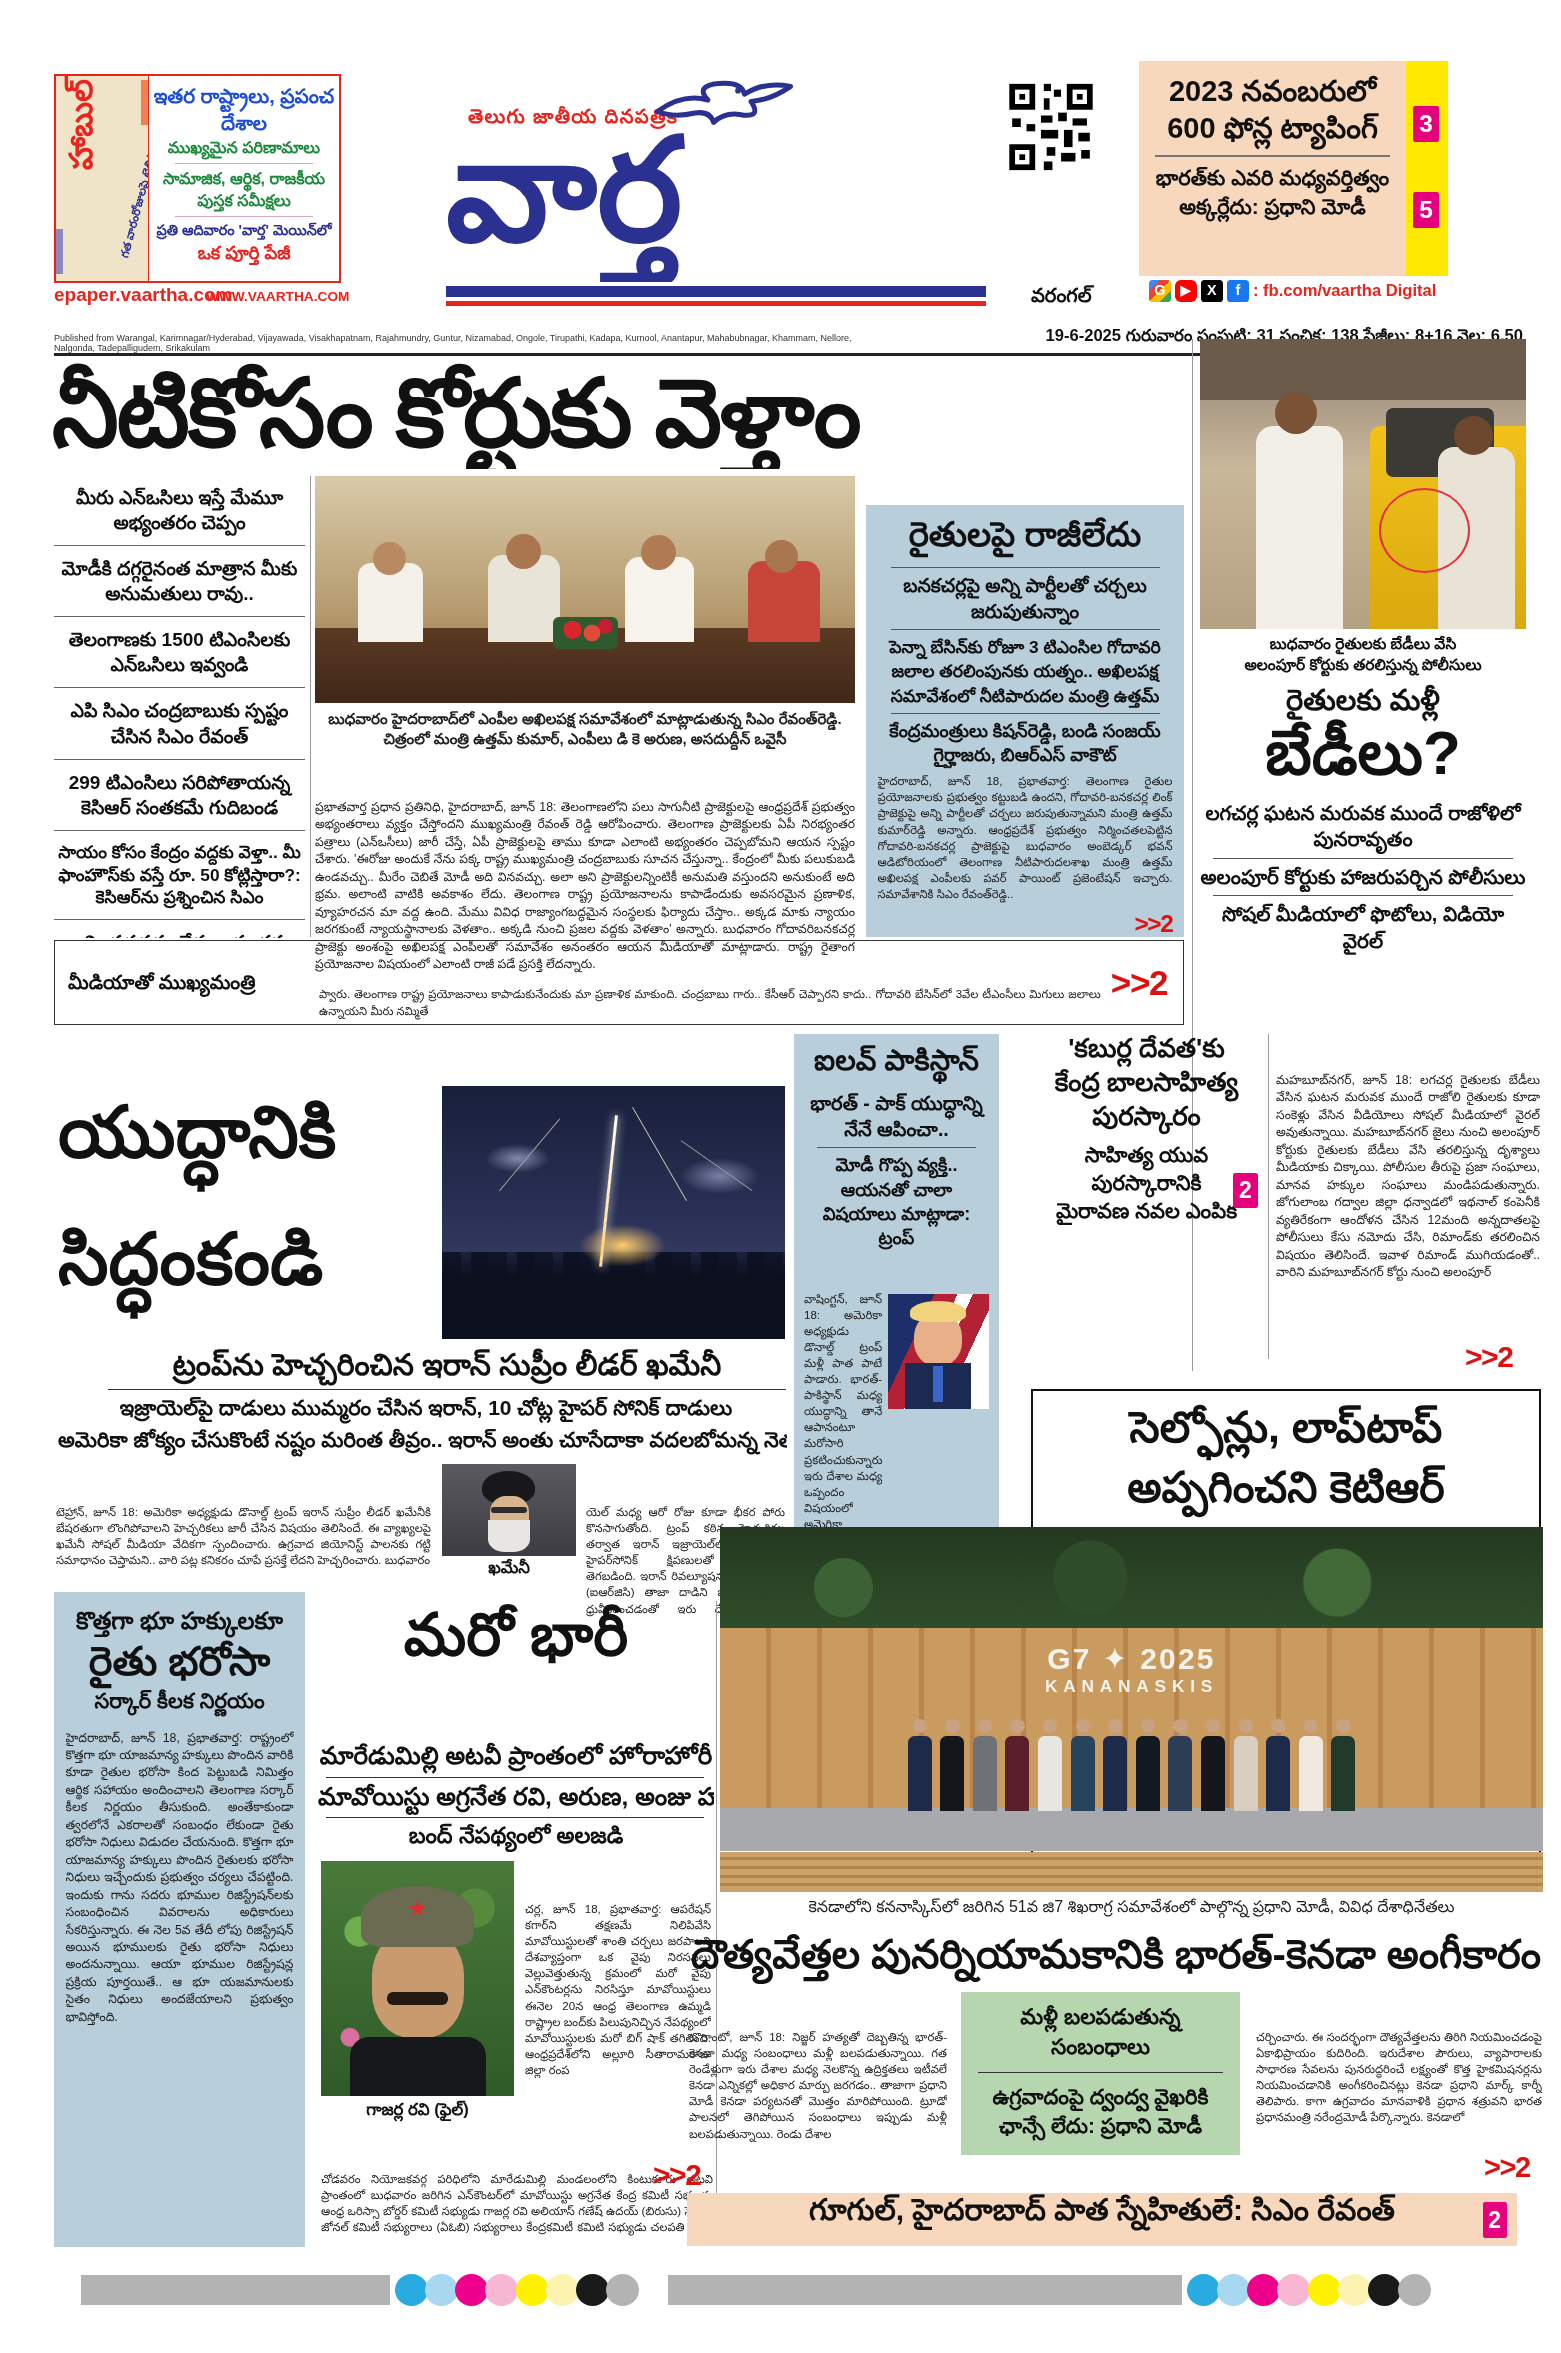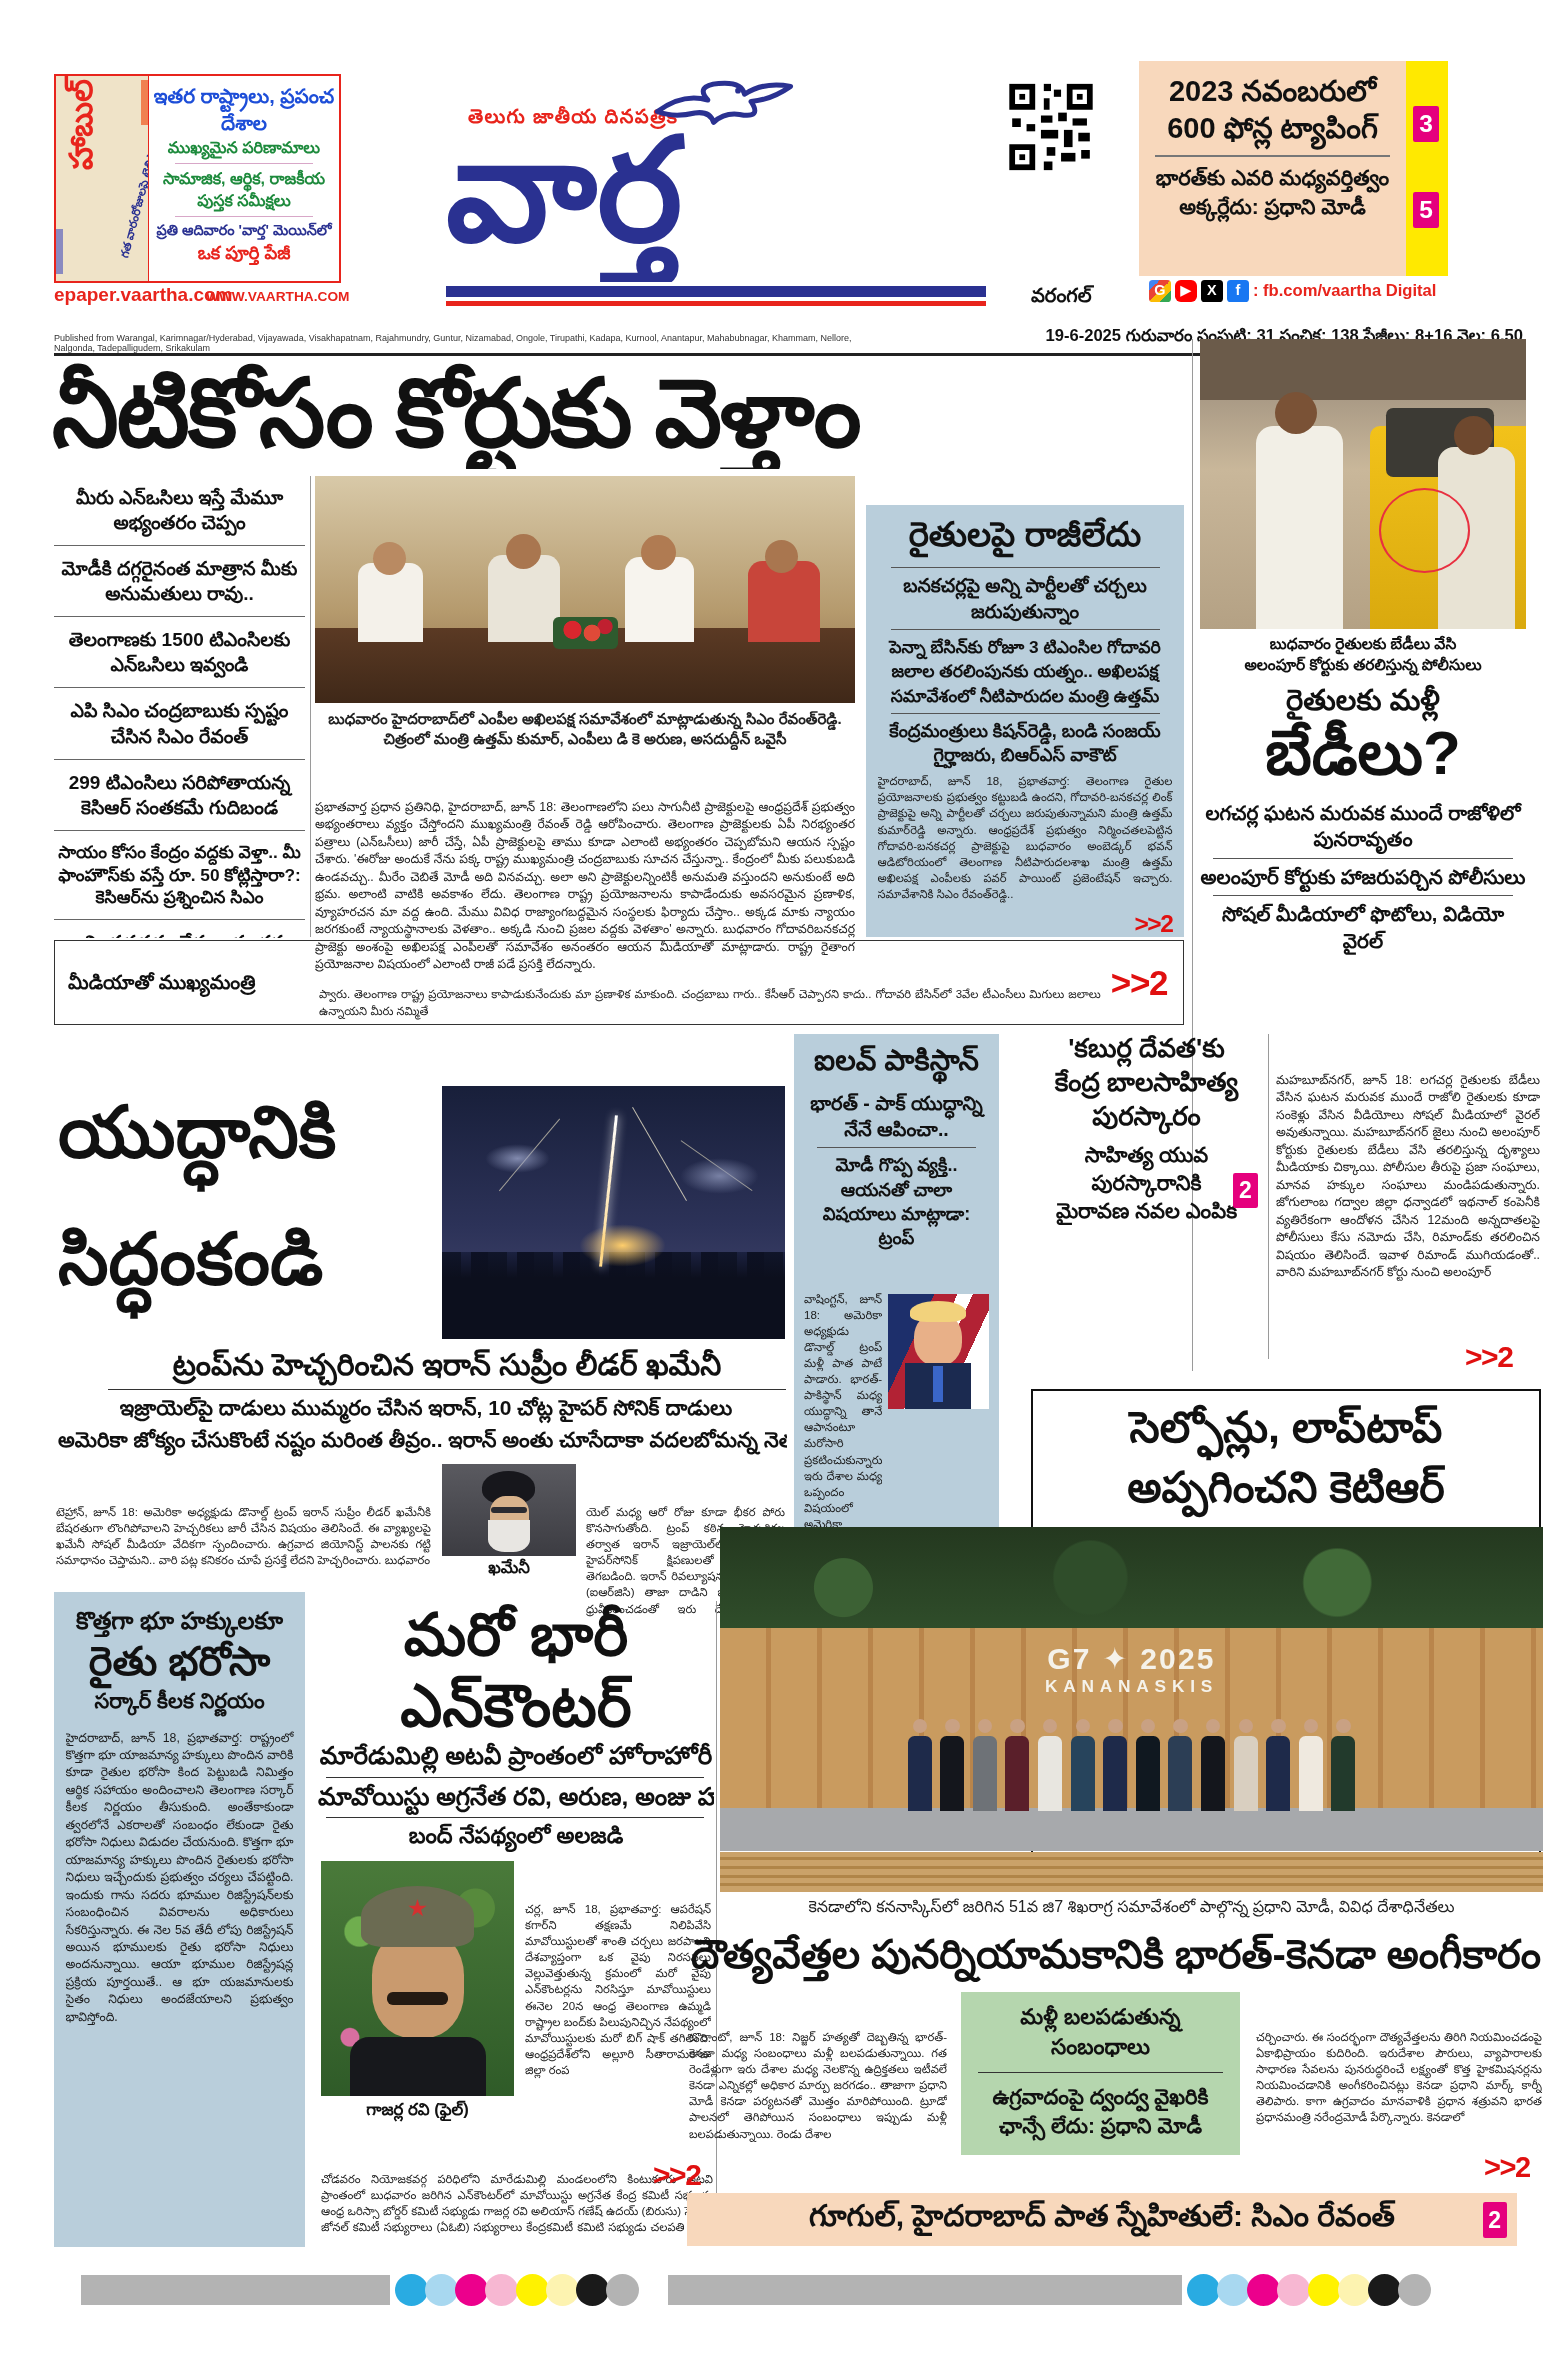--- a/index.html
+++ b/index.html
@@ -289,21 +289,20 @@
   </div>
 
   <div class="abs bluebox clip" style="left:54px;top:1592px;width:251px;height:655px;padding:13px 11.5px;box-sizing:border-box;">
     <div class="x ctr" style="font-size:24px;line-height:1.3;">కొత్తగా భూ హక్కులకూ</div>
     <div class="x ctr" style="font-size:40px;line-height:1.25;">రైతు భరోసా</div>
     <div class="b ctr" style="font-size:21px;margin-top:2.9px;">సర్కార్ కీలక నిర్ణయం</div>
     <div class="clip body-text just" style="height:476px;margin-top:11.5px;">హైదరాబాద్, జూన్ 18, ప్రభాతవార్త: రాష్ట్రంలో కొత్తగా భూ యాజమాన్య హక్కులు పొందిన వారికి కూడా రైతుల భరోసా కింద పెట్టుబడి నిమిత్తం ఆర్థిక సహాయం అందించాలని తెలంగాణ సర్కార్ కీలక నిర్ణయం తీసుకుంది. అంతేకాకుండా త్వరలోనే ఎకరాలతో సంబంధం లేకుండా రైతు భరోసా నిధులు విడుదల చేయనుంది. కొత్తగా భూ యాజమాన్య హక్కులు పొందిన రైతులకు భరోసా నిధులు ఇచ్చేందుకు ప్రభుత్వం చర్యలు చేపట్టింది. ఇందుకు గాను సదరు భూముల రిజిస్ట్రేషన్‌లకు సంబంధించిన వివరాలను అధికారులు సేకరిస్తున్నారు. ఈ నెల 5వ తేదీ లోపు రిజిస్ట్రేషన్ అయిన భూములకు రైతు భరోసా నిధులు అందనున్నాయి. ఆయా భూముల రిజిస్ట్రేషన్ల ప్రక్రియ పూర్తయితే.. ఆ భూ యజమానులకు సైతం నిధులు అందజేయాలని ప్రభుత్వం భావిస్తోంది.</div>
   </div>
 
   <div class="abs x ctr nw clip" style="left:318px;top:1601px;width:396px;font-size:59px;">మరో భారీ</div>
-  <div class="abs x ctr nw clip" style="left:318px;top:1672px;width:396px;font-size:59px;">ఎన్‌కౌంటర్</div>
   <div class="abs x ctr nw clip" style="left:318px;top:1742px;width:396px;font-size:24.5px;">మారేడుమిల్లి అటవీ ప్రాంతంలో హోరాహోరీ</div>
   <div class="abs" style="left:326px;top:1777px;width:378px;border-top:1.4px solid #333;"></div>
   <div class="abs x ctr nw clip" style="left:318px;top:1783px;width:396px;font-size:24.5px;">మావోయిస్టు అగ్రనేత రవి, అరుణ, అంజు హతం</div>
   <div class="abs" style="left:326px;top:1817px;width:378px;border-top:1.4px solid #333;"></div>
   <div class="abs b ctr nw clip" style="left:318px;top:1823px;width:396px;font-size:22.4px;">బంద్ నేపథ్యంలో అలజడి</div>
 
   <div class="abs clip" style="left:321px;top:1861px;width:193px;height:235px;background:radial-gradient(circle at 20% 30%,#6fae4e 14.4px,transparent 16px),radial-gradient(circle at 80% 20%,#578a3c 19px,transparent 20px),radial-gradient(circle at 15% 75%,#d86fa0 8.7px,transparent 10px),linear-gradient(#4a7a3a,#2f5b28);">
     <div class="abs" style="left:51px;top:69px;width:92px;height:108px;background:#c99a6e;border-radius:42%;"></div>
     <div class="abs" style="left:40px;top:24.5px;width:113px;height:61px;background:#6b6b52;border-radius:50% 50% 20% 20%;"></div>
     <div class="abs" style="left:87px;top:38px;width:19px;height:19px;background:#d43030;clip-path:polygon(50% 0,61% 35%,98% 35%,68% 57%,79% 91%,50% 70%,21% 91%,32% 57%,2% 35%,39% 35%);"></div>
@@ -350,21 +349,21 @@
   <div class="abs clip sm-text just" style="left:689px;top:1989px;width:258px;height:192px;">టొరాంటో, జూన్ 18: నిజ్జర్ హత్యతో దెబ్బతిన్న భారత్-కెనడా మధ్య సంబంధాలు మళ్లీ బలపడుతున్నాయి. గత రెండేళ్లుగా ఇరు దేశాల మధ్య నెలకొన్న ఉద్రిక్తతలు ఇటీవలే కెనడా ఎన్నికల్లో అధికార మార్పు జరగడం.. తాజాగా ప్రధాని మోడీ కెనడా పర్యటనతో మొత్తం మారిపోయింది. ట్రూడో పాలనలో తెగిపోయిన సంబంధాలు ఇప్పుడు మళ్లీ బలపడుతున్నాయి. రెండు దేశాల</div>
   <div class="abs greenbox clip ctr" style="left:961px;top:1992px;width:279px;height:163px;padding:11.5px 10px;box-sizing:border-box;">
     <div class="x" style="font-size:21.7px;">మళ్లీ బలపడుతున్న సంబంధాలు</div>
     <hr style="border:none;border-top:1.4px solid #333;margin:8.7px 7.2px;">
     <div class="x" style="font-size:21px;line-height:1.4;">ఉగ్రవాదంపై ద్వంద్వ వైఖరికి ఛాన్సే లేదు: ప్రధాని మోడీ</div>
   </div>
   <div class="abs clip sm-text just" style="left:961px;top:2161px;width:279px;height:21.7px;">ప్రధానమంత్రి నరేంద్రమోడీ వెళ్లిన విషయం తెలిసిందే.</div>
   <div class="abs clip sm-text just" style="left:1256px;top:1989px;width:286px;height:192px;">చర్చించారు. ఈ సందర్భంగా దౌత్యవేత్తలను తిరిగి నియమించడంపై ఏకాభిప్రాయం కుదిరింది. ఇరుదేశాల పౌరులు, వ్యాపారాలకు సాధారణ సేవలను పునరుద్ధరించే లక్ష్యంతో కొత్త హైకమిషనర్లను నియమించడానికి అంగీకరించినట్లు కెనడా ప్రధాని మార్క్ కార్నీ తెలిపారు. కాగా ఉగ్రవాదం మానవాళికి ప్రధాన శత్రువని భారత ప్రధానమంత్రి నరేంద్రమోడీ పేర్కొన్నారు. కెనడాలో</div>
   <div class="abs jump" style="left:1484px;top:2151px;font-size:29px;">&gt;&gt;2</div>
 
-  <div class="abs peach clip" style="left:687px;top:2193px;width:830px;height:53px;display:flex;align-items:center;justify-content:center;">
+  <div class="abs peach clip" style="left:687px;top:2193px;width:830px;height:53px;display:flex;justify-content:center;">
     <span class="x nw" style="font-size:30px;">గూగుల్, హైదరాబాద్ పాత స్నేహితులే: సిఎం రేవంత్</span>
     <span class="badge" style="position:absolute;right:10px;top:8.7px;width:24.5px;height:36px;font-size:23px;line-height:36px;">2</span>
   </div>
 
   <div>
     <div class="abs" style="left:81px;top:2275px;width:309px;height:30px;background:#b3b3b3;"></div>
     <div class="abs" style="left:398px;top:2274px;">
       <span class="dot" style="background:#29abe2;"></span><span class="dot" style="background:#a8d8f0;"></span><span class="dot" style="background:#ec008c;"></span><span class="dot" style="background:#f7b7d2;"></span><span class="dot" style="background:#fff200;"></span><span class="dot" style="background:#fdf3b0;"></span><span class="dot" style="background:#1a1a1a;"></span><span class="dot" style="background:#b3b3b3;"></span>
     </div>
     <div class="abs" style="left:668px;top:2275px;width:514px;height:30px;background:#b3b3b3;"></div>

